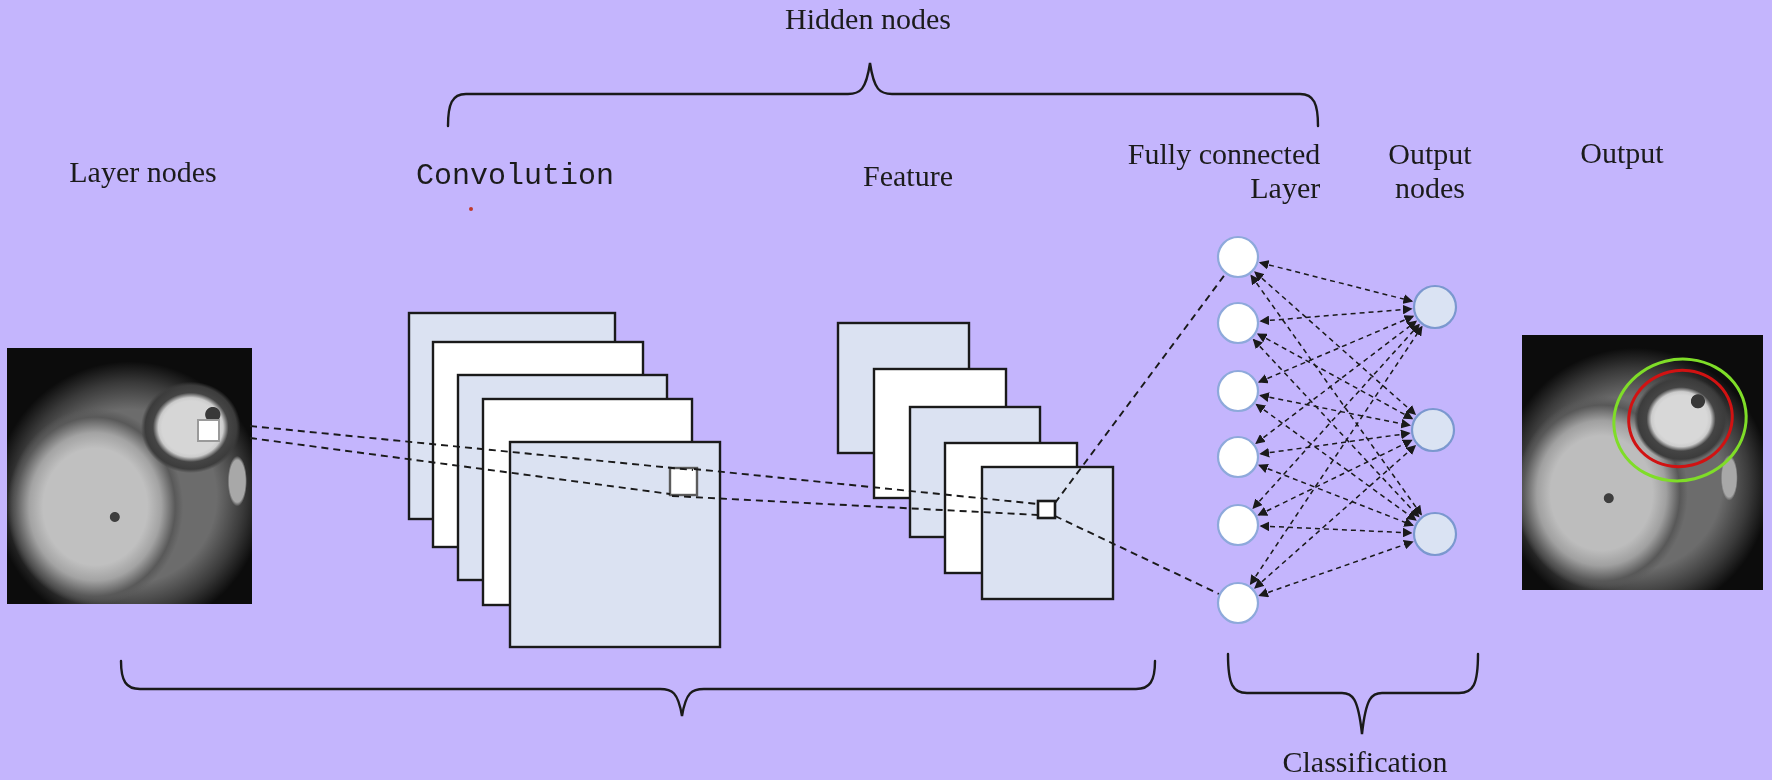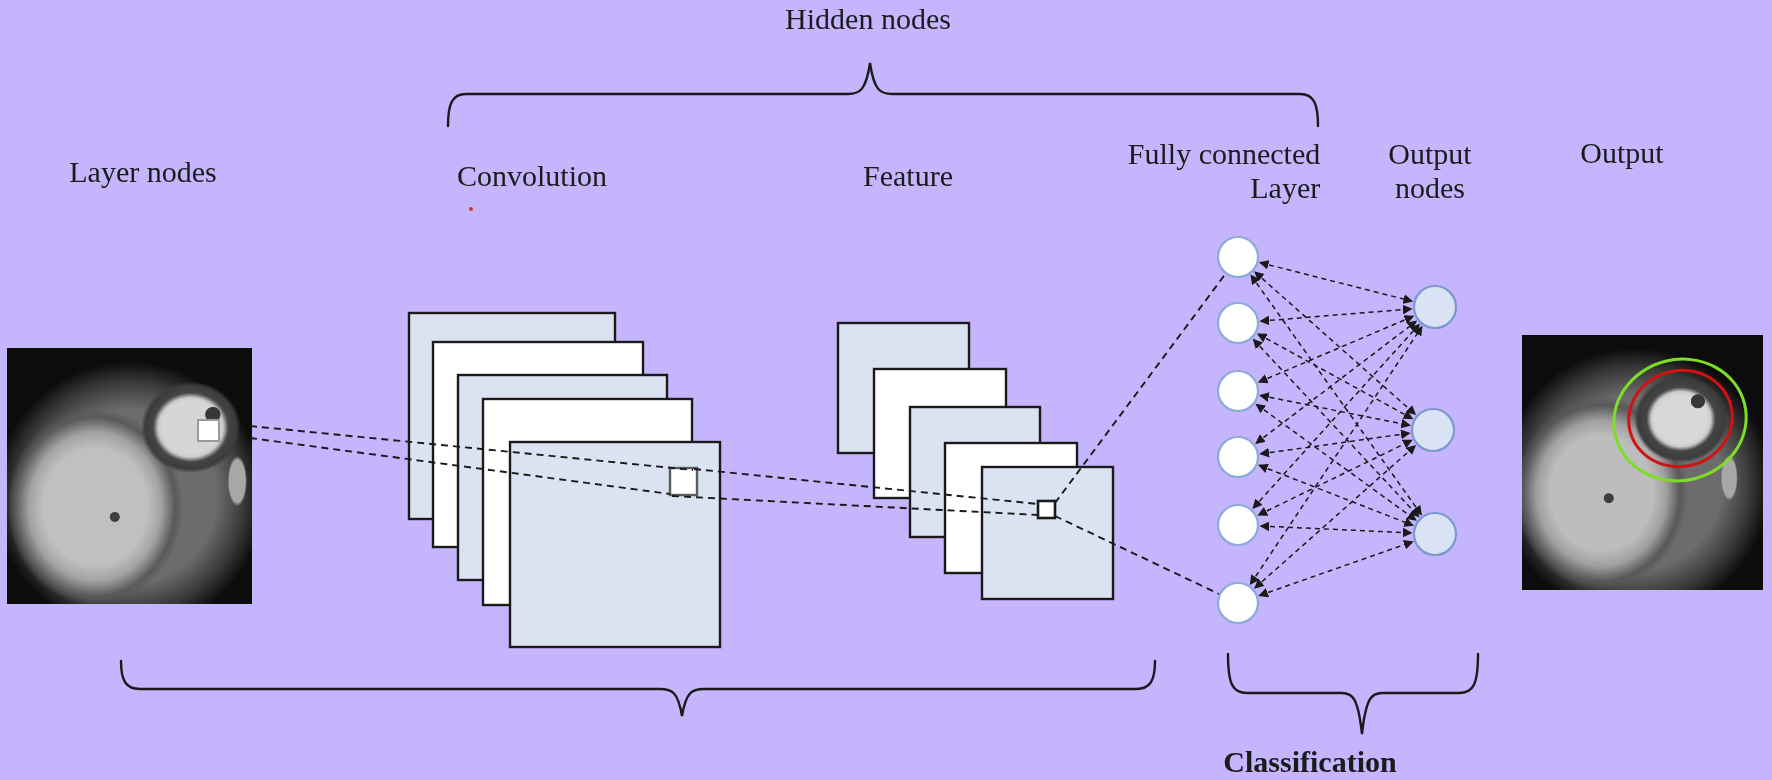--- a/index.html
+++ b/index.html
@@ -57,28 +57,28 @@
   #contour-endo{left:105px;top:34px;width:107px;height:99px;border:3px solid #d11212;transform:rotate(-14deg);}
   #red-dot{position:absolute;left:469px;top:207px;width:4px;height:4px;border-radius:50%;background:#c0392b;z-index:4;}
 </style>
 </head>
 <body>
 
 <div id="canvas">
 
   <div class="lbl" style="left:868px;top:2px;">Hidden nodes</div>
   <div class="lbl" style="left:143px;top:155px;">Layer nodes</div>
-  <div class="lbl" style="left:532px;top:159px;">Convolution</div>
+  <div class="lbl" style="left:515px;top:159px;font-family:Liberation Mono, monospace;">Convolution</div>
   <div class="lbl" style="left:908px;top:159px;">Feature</div>
   <div class="lbl" style="left:1224px;top:137px;text-align:right;">Fully connected
 Layer</div>
   <div class="lbl" style="left:1430px;top:137px;">Output
 nodes</div>
   <div class="lbl" style="left:1622px;top:136px;">Output</div>
-  <div class="lbl" style="left:1310px;top:745px;font-weight:bold;">Classification</div>
+  <div class="lbl" style="left:1365px;top:745px;">Classification</div>
 
   <div id="red-dot"></div>
 
   <div id="input-mri" class="mri">
     <div id="input-patch"></div>
   </div>
 
   <div id="output-mri" class="mri">
     <div id="contour-epi" class="contour" style="border-color: rgb(127, 221, 40);"></div>
     <div id="contour-endo" class="contour" style="border-color: rgb(209, 18, 18);"></div>

